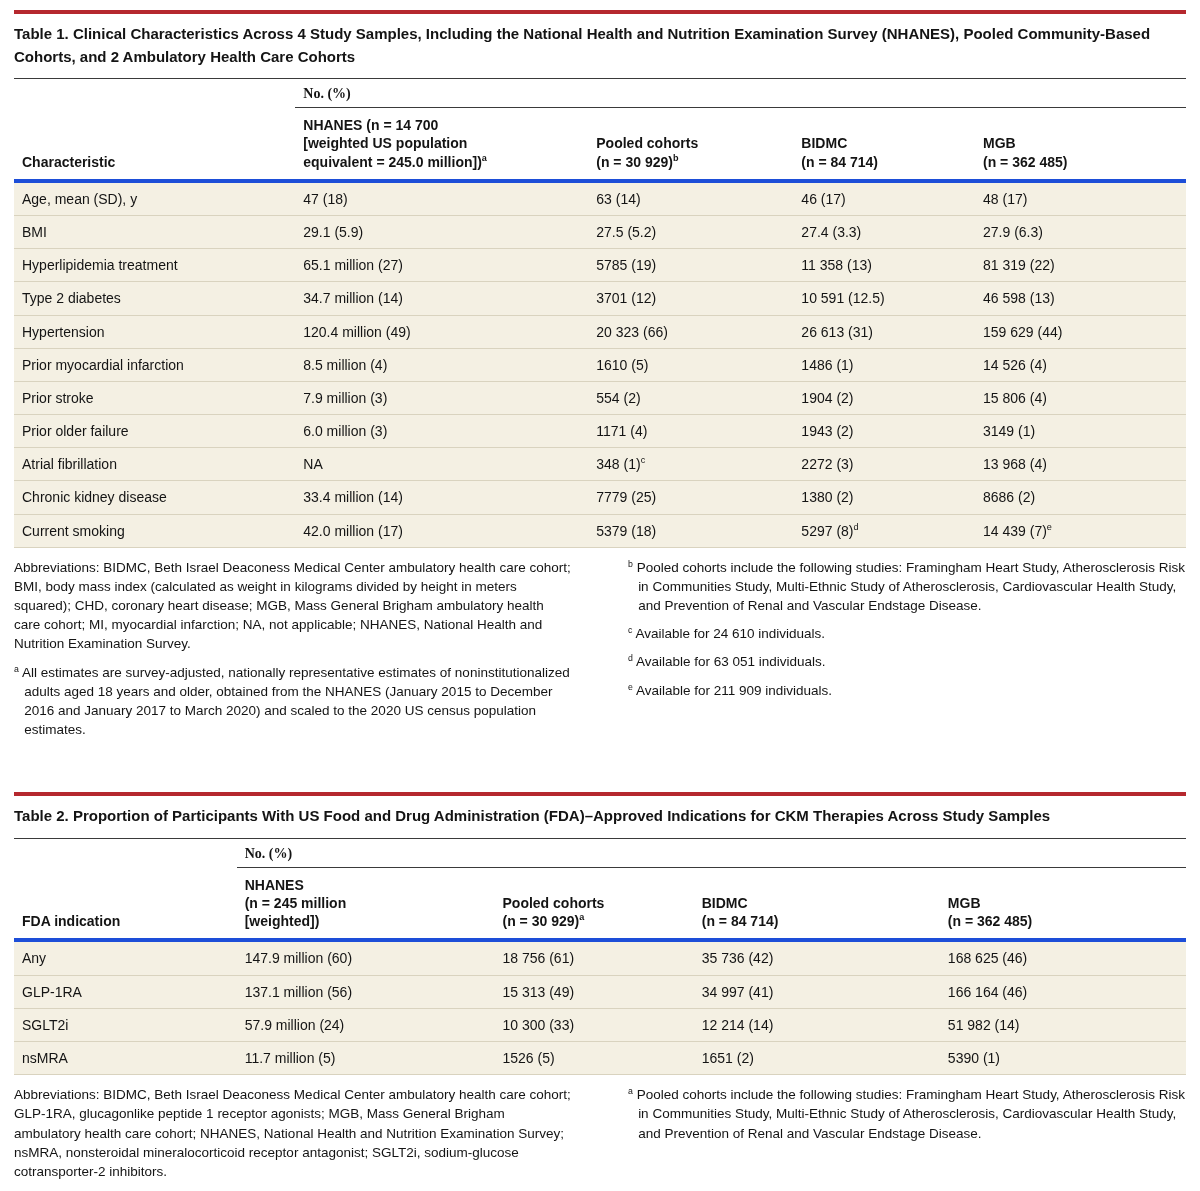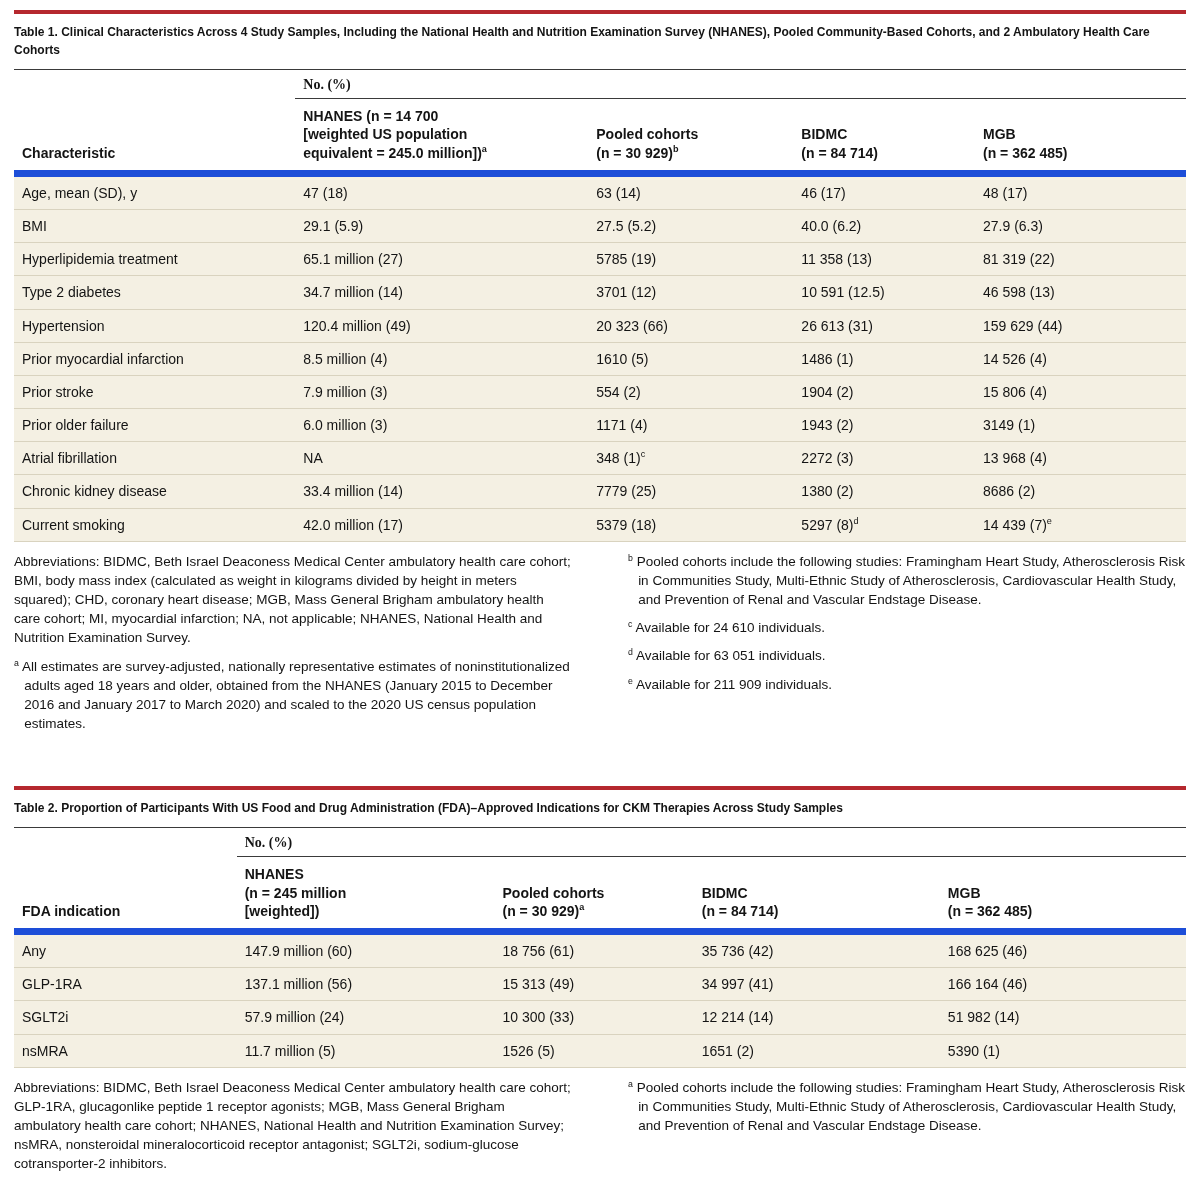--- a/index.html
+++ b/index.html
@@ -1,26 +1,26 @@
 <!DOCTYPE html>
 <html><head>
 <meta charset="utf-8">
 <style>
   html,body{margin:0;padding:0;background:#ffffff;color:#141414;
     font-family:"Liberation Sans","DejaVu Sans",sans-serif;}
   .page{width:1200px;box-sizing:border-box;padding:10px 14px 24px 14px;}
   .red-rule{height:4px;background:#b5282e;margin:0;}
   .table-section{margin-bottom:6px;}
   .section-2{margin-top:44px;}
-  .table-title{font-size:12px;font-weight:bold;line-height:1.5;margin:9px 0 10px 0;max-width:1160px;}
+  .table-title{font-size:15px;font-weight:bold;line-height:1.5;margin:9px 0 10px 0;max-width:1160px;}
   table.data-table{width:100%;border-collapse:collapse;table-layout:fixed;font-size:14px;}
   thead th{font-weight:bold;text-align:left;vertical-align:bottom;padding:5px 8px;line-height:1.3;}
   tr.group-row th{border-top:1px solid #3a3a3a;padding:6px 8px 4px 8px;}
   tr.group-row th.group-span{border-bottom:1px solid #3a3a3a;font-family:Liberation Serif, serif;}
-  tr.colhead-row th{border-bottom:7px solid #1d4ed8;padding-top:8px;padding-bottom:8px;}
+  tr.colhead-row th{border-bottom:4px solid #1d4ed8;padding-top:8px;padding-bottom:8px;}
   .th-lines{white-space:pre-line;}
   tbody td{background:#f4f0e3;padding:7px 8px;border-bottom:1px solid #d9d3bf;
     line-height:1.3;vertical-align:top;overflow:hidden;}
   sup{font-size:0.65em;line-height:0;vertical-align:super;}
   .footnotes{display:grid;grid-template-columns:1fr 1fr;column-gap:56px;
     margin-top:10px;font-size:13.5px;line-height:1.42;}
   .footnotes p{margin:0 0 9px 0;}
   .footnotes p.marked{padding-left:0.75em;text-indent:-0.75em;}
 </style>
 </head>
@@ -65,21 +65,21 @@
             <td>Age, mean (SD), y</td>
             <td>47 (18)</td>
             <td>63 (14)</td>
             <td>46 (17)</td>
             <td>48 (17)</td>
           </tr>
           <tr>
             <td>BMI</td>
             <td>29.1 (5.9)</td>
             <td>27.5 (5.2)</td>
-            <td>40.0 (6.2)</td>
+            <td>27.4 (3.3)</td>
             <td>27.9 (6.3)</td>
           </tr>
           <tr>
             <td>Hyperlipidemia treatment</td>
             <td>65.1 million (27)</td>
             <td>5785 (19)</td>
             <td>11 358 (13)</td>
             <td>81 319 (22)</td>
           </tr>
           <tr>

